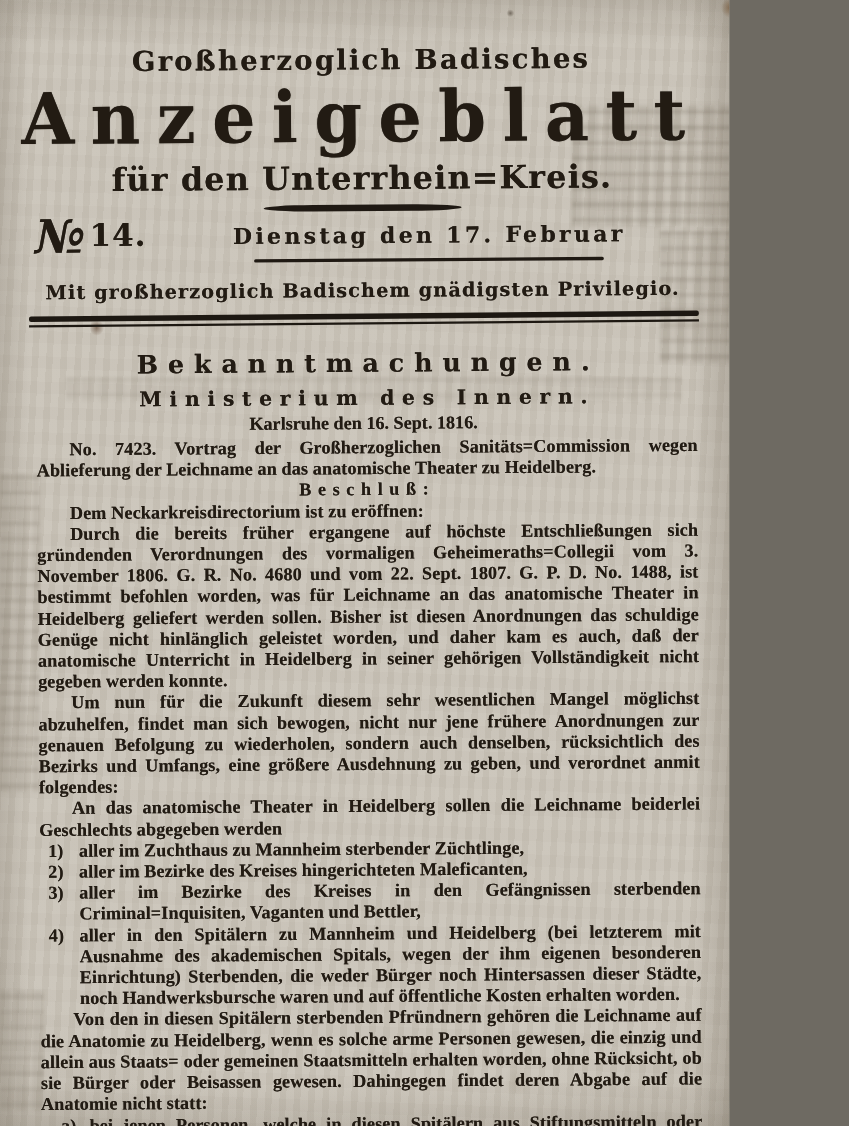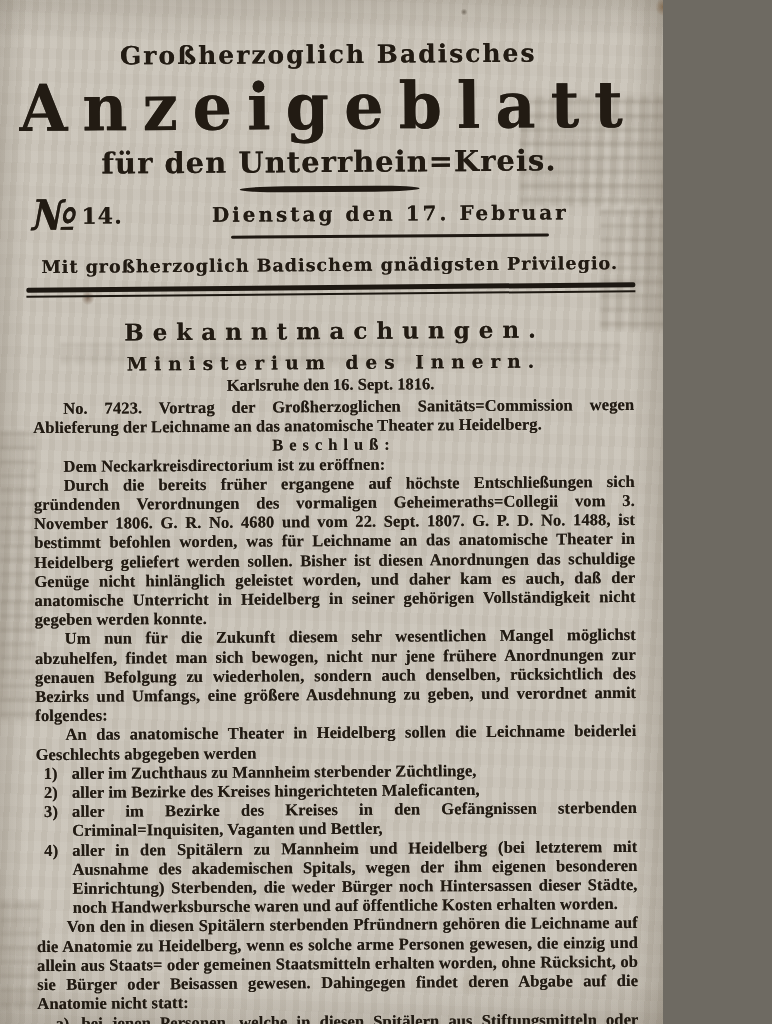--- a/index.html
+++ b/index.html
@@ -38,21 +38,21 @@
   .kicker{font-family:"DejaVu Serif",serif; font-weight:bold; font-size:25px; line-height:30px; letter-spacing:2px;}
   .title{font-family:"DejaVu Serif",serif; font-weight:bold; font-size:62px; line-height:74px;
     letter-spacing:15px; margin:0; transform:scaleY(1.04); white-space:nowrap;}
   .subtitle{font-family:"DejaVu Serif",serif; font-weight:bold; font-size:29px; line-height:36px; letter-spacing:1px;}
   .taper-rule{width:180px; height:6px; margin:6px auto 2px; background:#1f1913;
     border-radius:50% / 100%;}
   .issue-row{display:grid; grid-template-columns:180px 1fr 130px; align-items:start;
     margin:2px 28px 0 34px; height:52px;}
   .issue-left{text-align:left; white-space:nowrap;}
   .no-glyph{font-family:"DejaVu Serif",serif; font-style:italic; font-weight:bold; font-size:42px; line-height:40px;}
-  .issue-num{font-family:"DejaVu Serif",serif; font-weight:bold; font-size:22px; letter-spacing:1px; vertical-align:6px;}
+  .issue-num{font-family:"DejaVu Serif",serif; font-weight:bold; font-size:28px; letter-spacing:1px; vertical-align:6px;}
   .date-center{text-align:center; padding-top:8px;}
   .date-text{font-family:"DejaVu Serif",serif; font-weight:bold; font-size:20px; letter-spacing:3px; white-space:nowrap;}
   .date-rule{width:318px; height:3px; background:#1f1913; margin:9px auto 0; border-radius:2px;}
   .year{font-family:"DejaVu Serif",serif; font-weight:bold; font-size:27px; letter-spacing:1px; text-align:right; padding-top:8px;}
   .privilege{font-family:"DejaVu Serif",serif; font-weight:bold; font-size:17.5px; line-height:22px; letter-spacing:1px; margin-top:8px;}
   .double-rule{margin:9px 26px 0 28px; transform:rotate(-.12deg);}
   .dr-thick{height:5px; background:#1d1812; border-radius:2px;}
   .dr-thin{height:2px; background:#1d1812; margin-top:3px;}
 
   .section-head{font-family:"DejaVu Serif",serif; text-align:center; font-weight:bold; font-size:23px;

